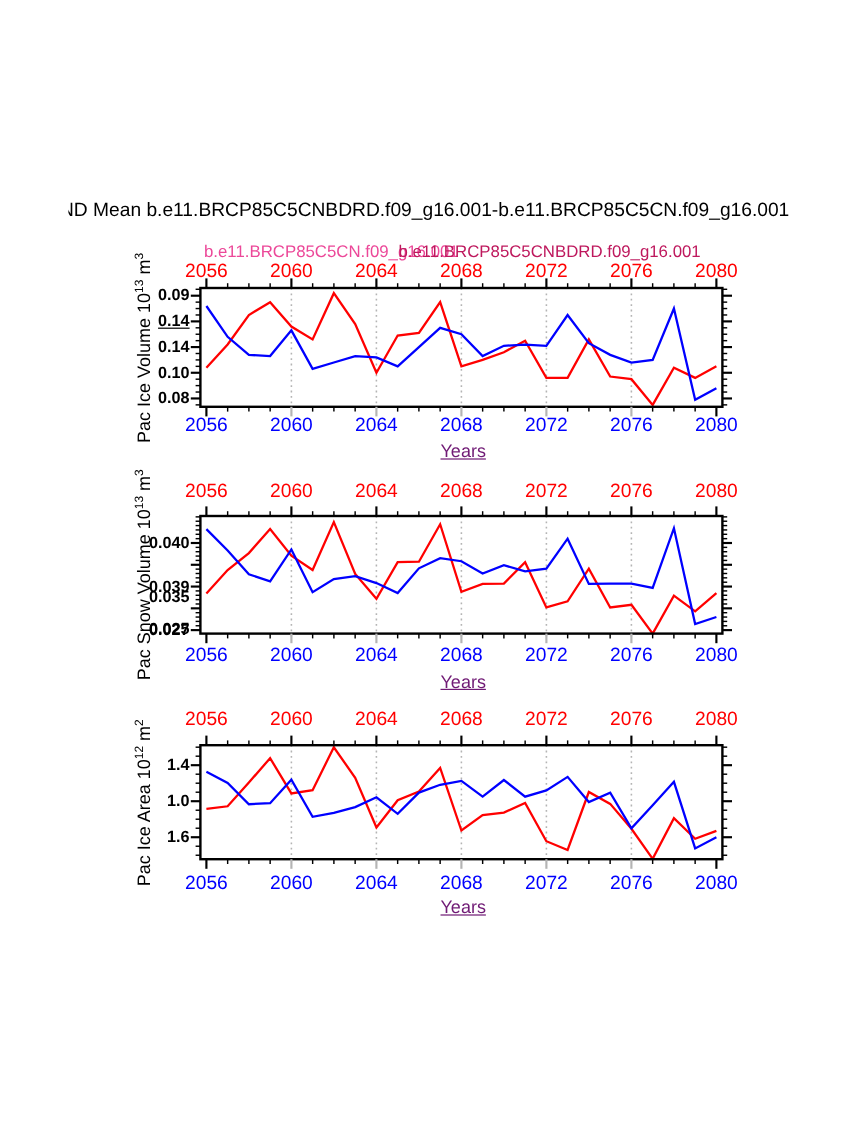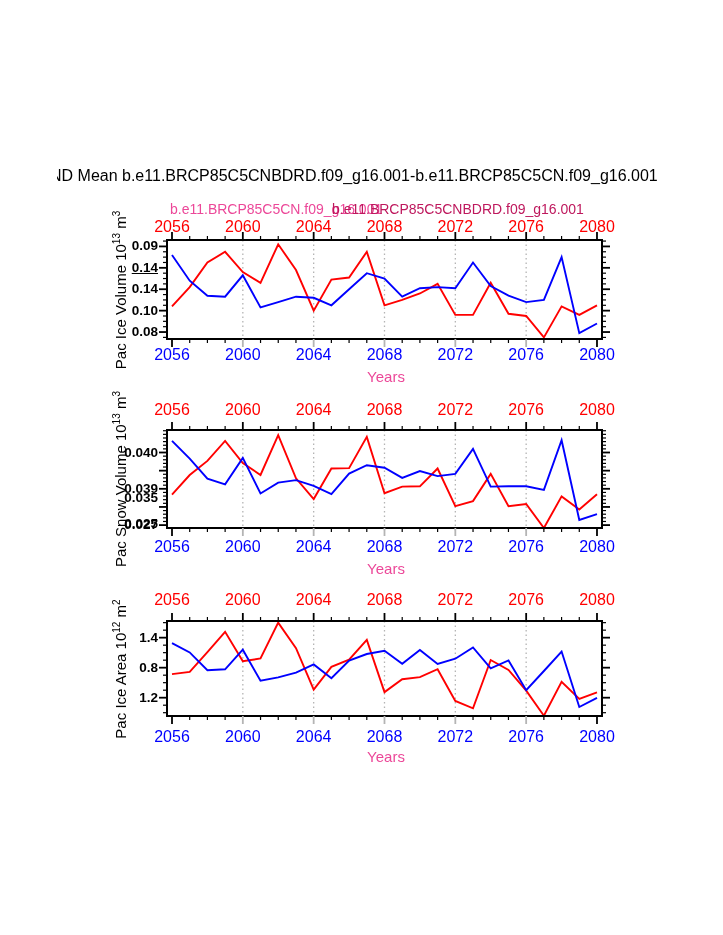--- a/index.html
+++ b/index.html
@@ -27,21 +27,21 @@
   .ylab{
     position:absolute;white-space:nowrap;font-size:15px;color:#000;
     transform:translate(-50%,-50%) rotate(-90deg);
   }
   .ylab sup{font-size:10px;vertical-align:super;}
   .ylab0{left:120px;top:290px;}
   .ylab1{left:120px;top:479px;}
   .ylab2{left:120px;top:669px;}
   .xyears{
     position:absolute;left:386px;transform:translateX(-50%);
-    font-size:15px;color:#ec4899;white-space:nowrap;
+    font-size:15px;color:#701a75;white-space:nowrap;text-decoration:underline;
   }
   .xyears0{top:368px;}
   .xyears1{top:560px;}
   .xyears2{top:748px;}
   .xtick-label{
     position:absolute;transform:translateX(-50%);
     font-size:16px;font-weight:normal;white-space:nowrap;line-height:16px;
   }
   .xtick-red{color:#ff0000;}
   .xtick-blue{color:#0000ff;}
@@ -420,14 +420,14 @@
 <span class="xtick-label xtick-blue" style="left: 313.664px; top: 729px;">2064</span>
 <span class="xtick-label xtick-red" style="left: 384.496px; top: 592px;">2068</span>
 <span class="xtick-label xtick-blue" style="left: 384.496px; top: 729px;">2068</span>
 <span class="xtick-label xtick-red" style="left: 455.328px; top: 592px;">2072</span>
 <span class="xtick-label xtick-blue" style="left: 455.328px; top: 729px;">2072</span>
 <span class="xtick-label xtick-red" style="left: 526.16px; top: 592px;">2076</span>
 <span class="xtick-label xtick-blue" style="left: 526.16px; top: 729px;">2076</span>
 <span class="xtick-label xtick-red" style="left: 596.992px; top: 592px;">2080</span>
 <span class="xtick-label xtick-blue" style="left: 596.992px; top: 729px;">2080</span>
 <span class="ytick-label" style="top: 628.659px;">1.4</span>
-<span class="ytick-label" style="top: 658.675px;">0.8</span>
-<span class="ytick-label" style="top: 688.69px;">1.2</span>
+<span class="ytick-label" style="top: 658.675px;">1.0</span>
+<span class="ytick-label" style="top: 688.69px;">1.6</span>
 
 </body></html>

